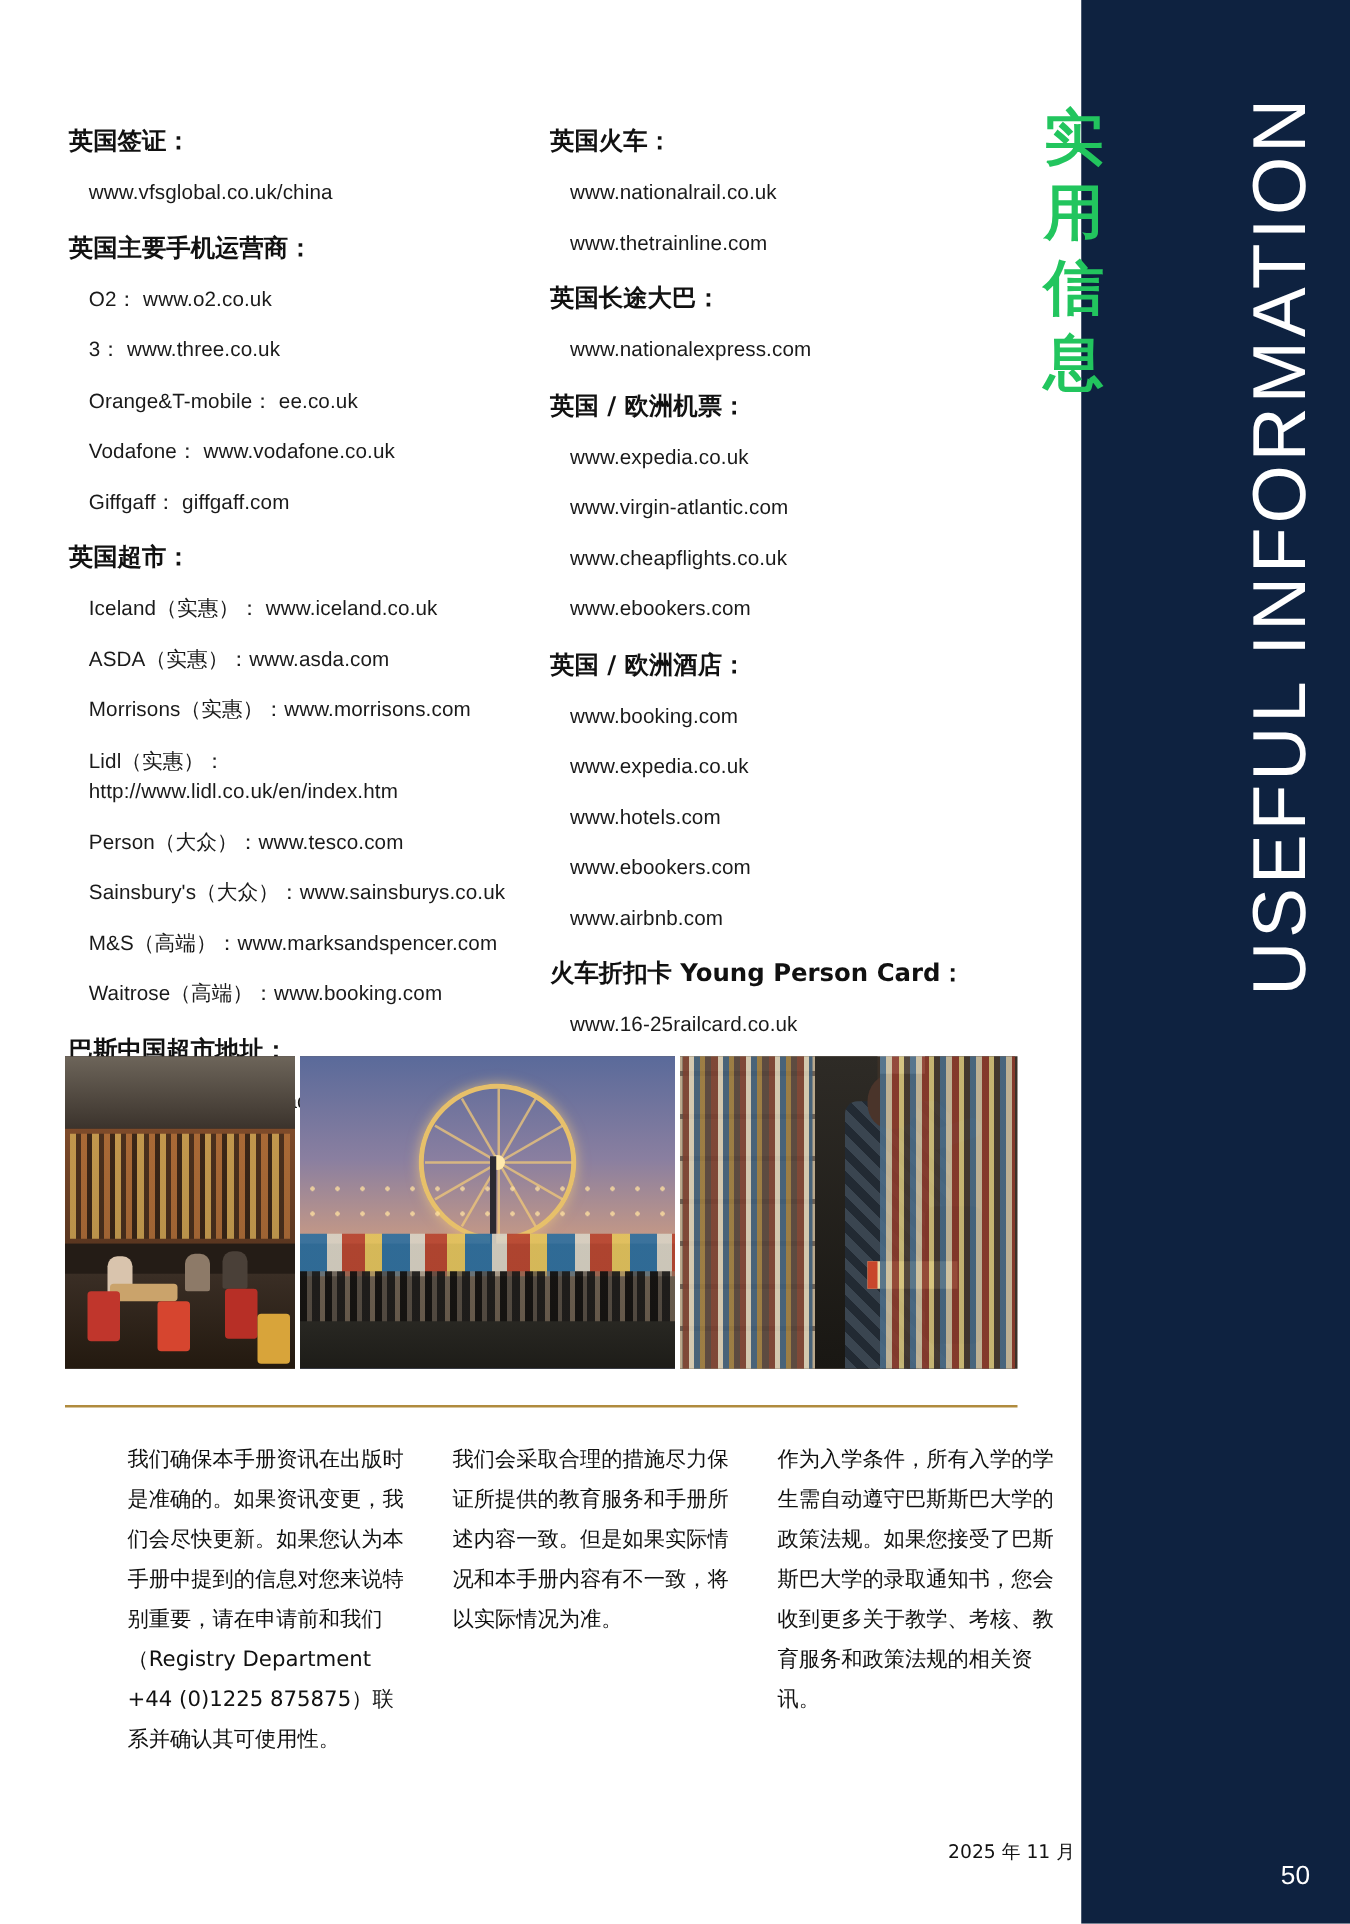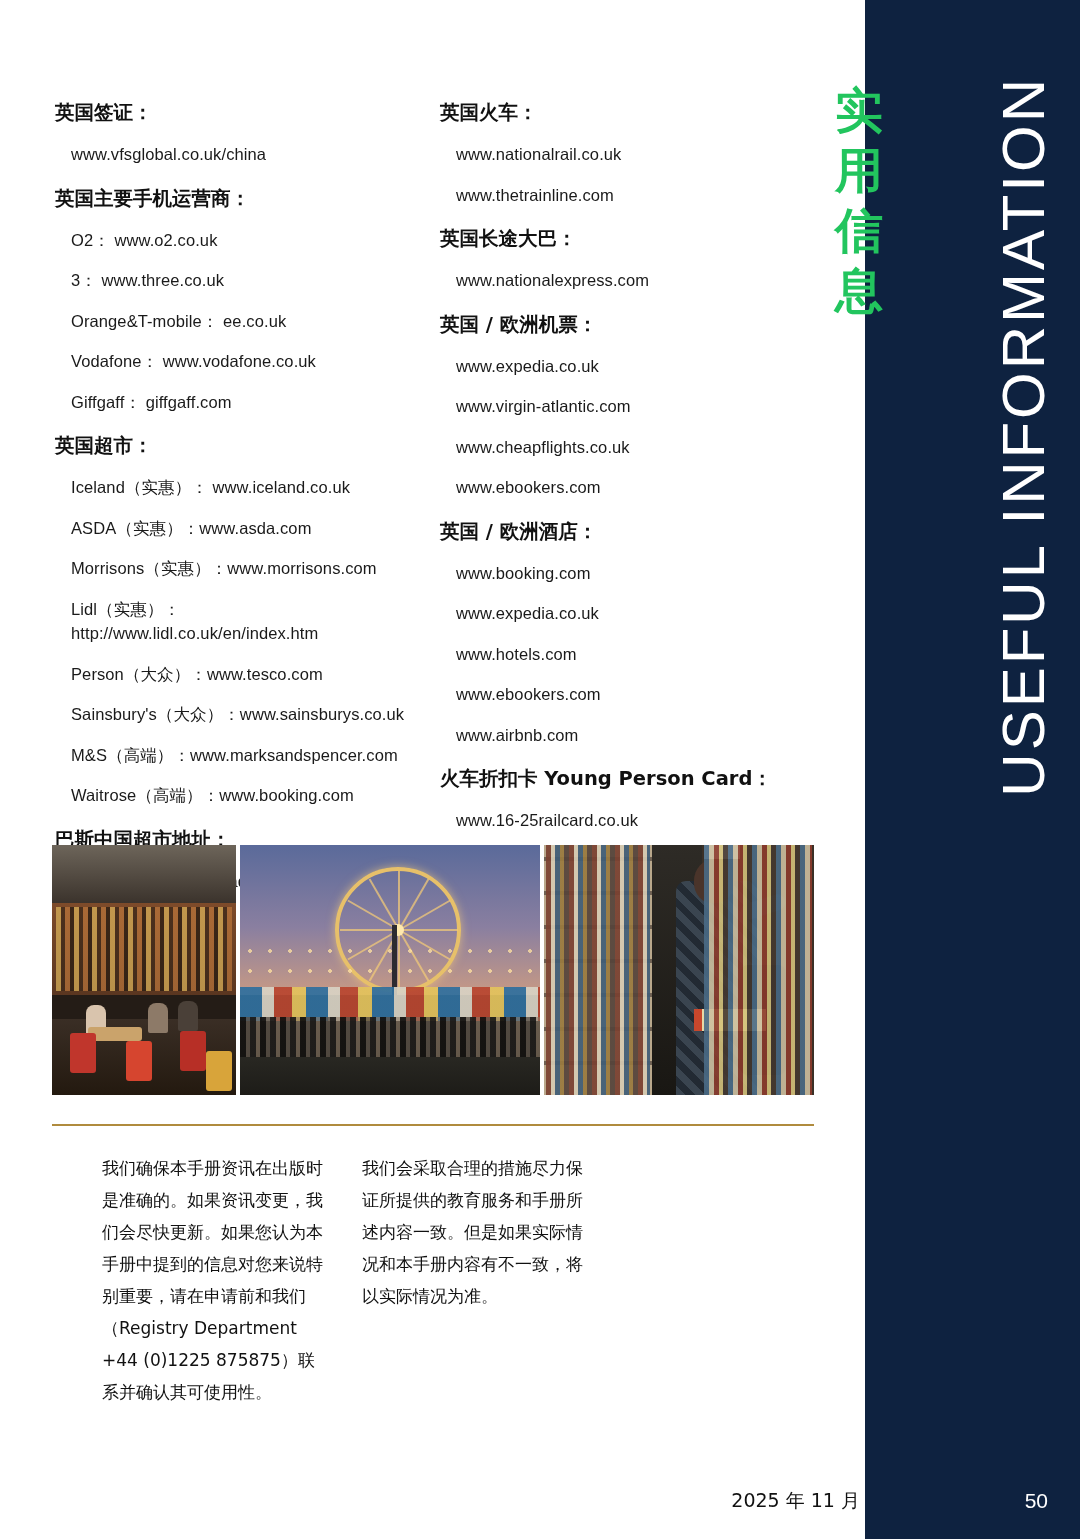--- a/index.html
+++ b/index.html
@@ -282,23 +282,22 @@
     font-size: 17px;
     line-height: 32px;
     color: #111111;
   }
 
   .date {
     position: absolute;
     top: 1472px;
     right: 220px;
     font-family: "DejaVu Sans", sans-serif;
-    font-size: 19px;
+    font-size: 15px;
     color: #111111;
-    margin-top: 16px;
   }
   .page-no {
     position: absolute;
     bottom: 26px;
     right: 32px;
     color: #ffffff;
     font-size: 21px;
     font-family: "Liberation Sans", sans-serif;
   }
 </style>
@@ -432,20 +431,21 @@
       <div class="books-right"></div>
     </div>
 
   </div>
 
   <div class="divider"></div>
 
   <div class="disclaimer">
     <div class="dis-col">我们确保本手册资讯在出版时是准确的。如果资讯变更，我们会尽快更新。如果您认为本手册中提到的信息对您来说特别重要，请在申请前和我们（Registry Department +44 (0)1225 875875）联系并确认其可使用性。</div>
     <div class="dis-col">我们会采取合理的措施尽力保证所提供的教育服务和手册所述内容一致。但是如果实际情况和本手册内容有不一致，将以实际情况为准。</div>
+    <div class="dis-col">作为入学条件，所有入学的学生需自动遵守巴斯斯巴大学的政策法规。如果您接受了巴斯斯巴大学的录取通知书，您会收到更多关于教学、考核、教育服务和政策法规的相关资讯。</div>
   </div>
 
 </div>
 
 <div class="date">2025 年 11 月</div>
 
 <div class="side-band">
   <div class="vertical-en">USEFUL INFORMATION</div>
   <div class="vertical-cn">实用信息</div>
   <div class="page-no">50</div>

